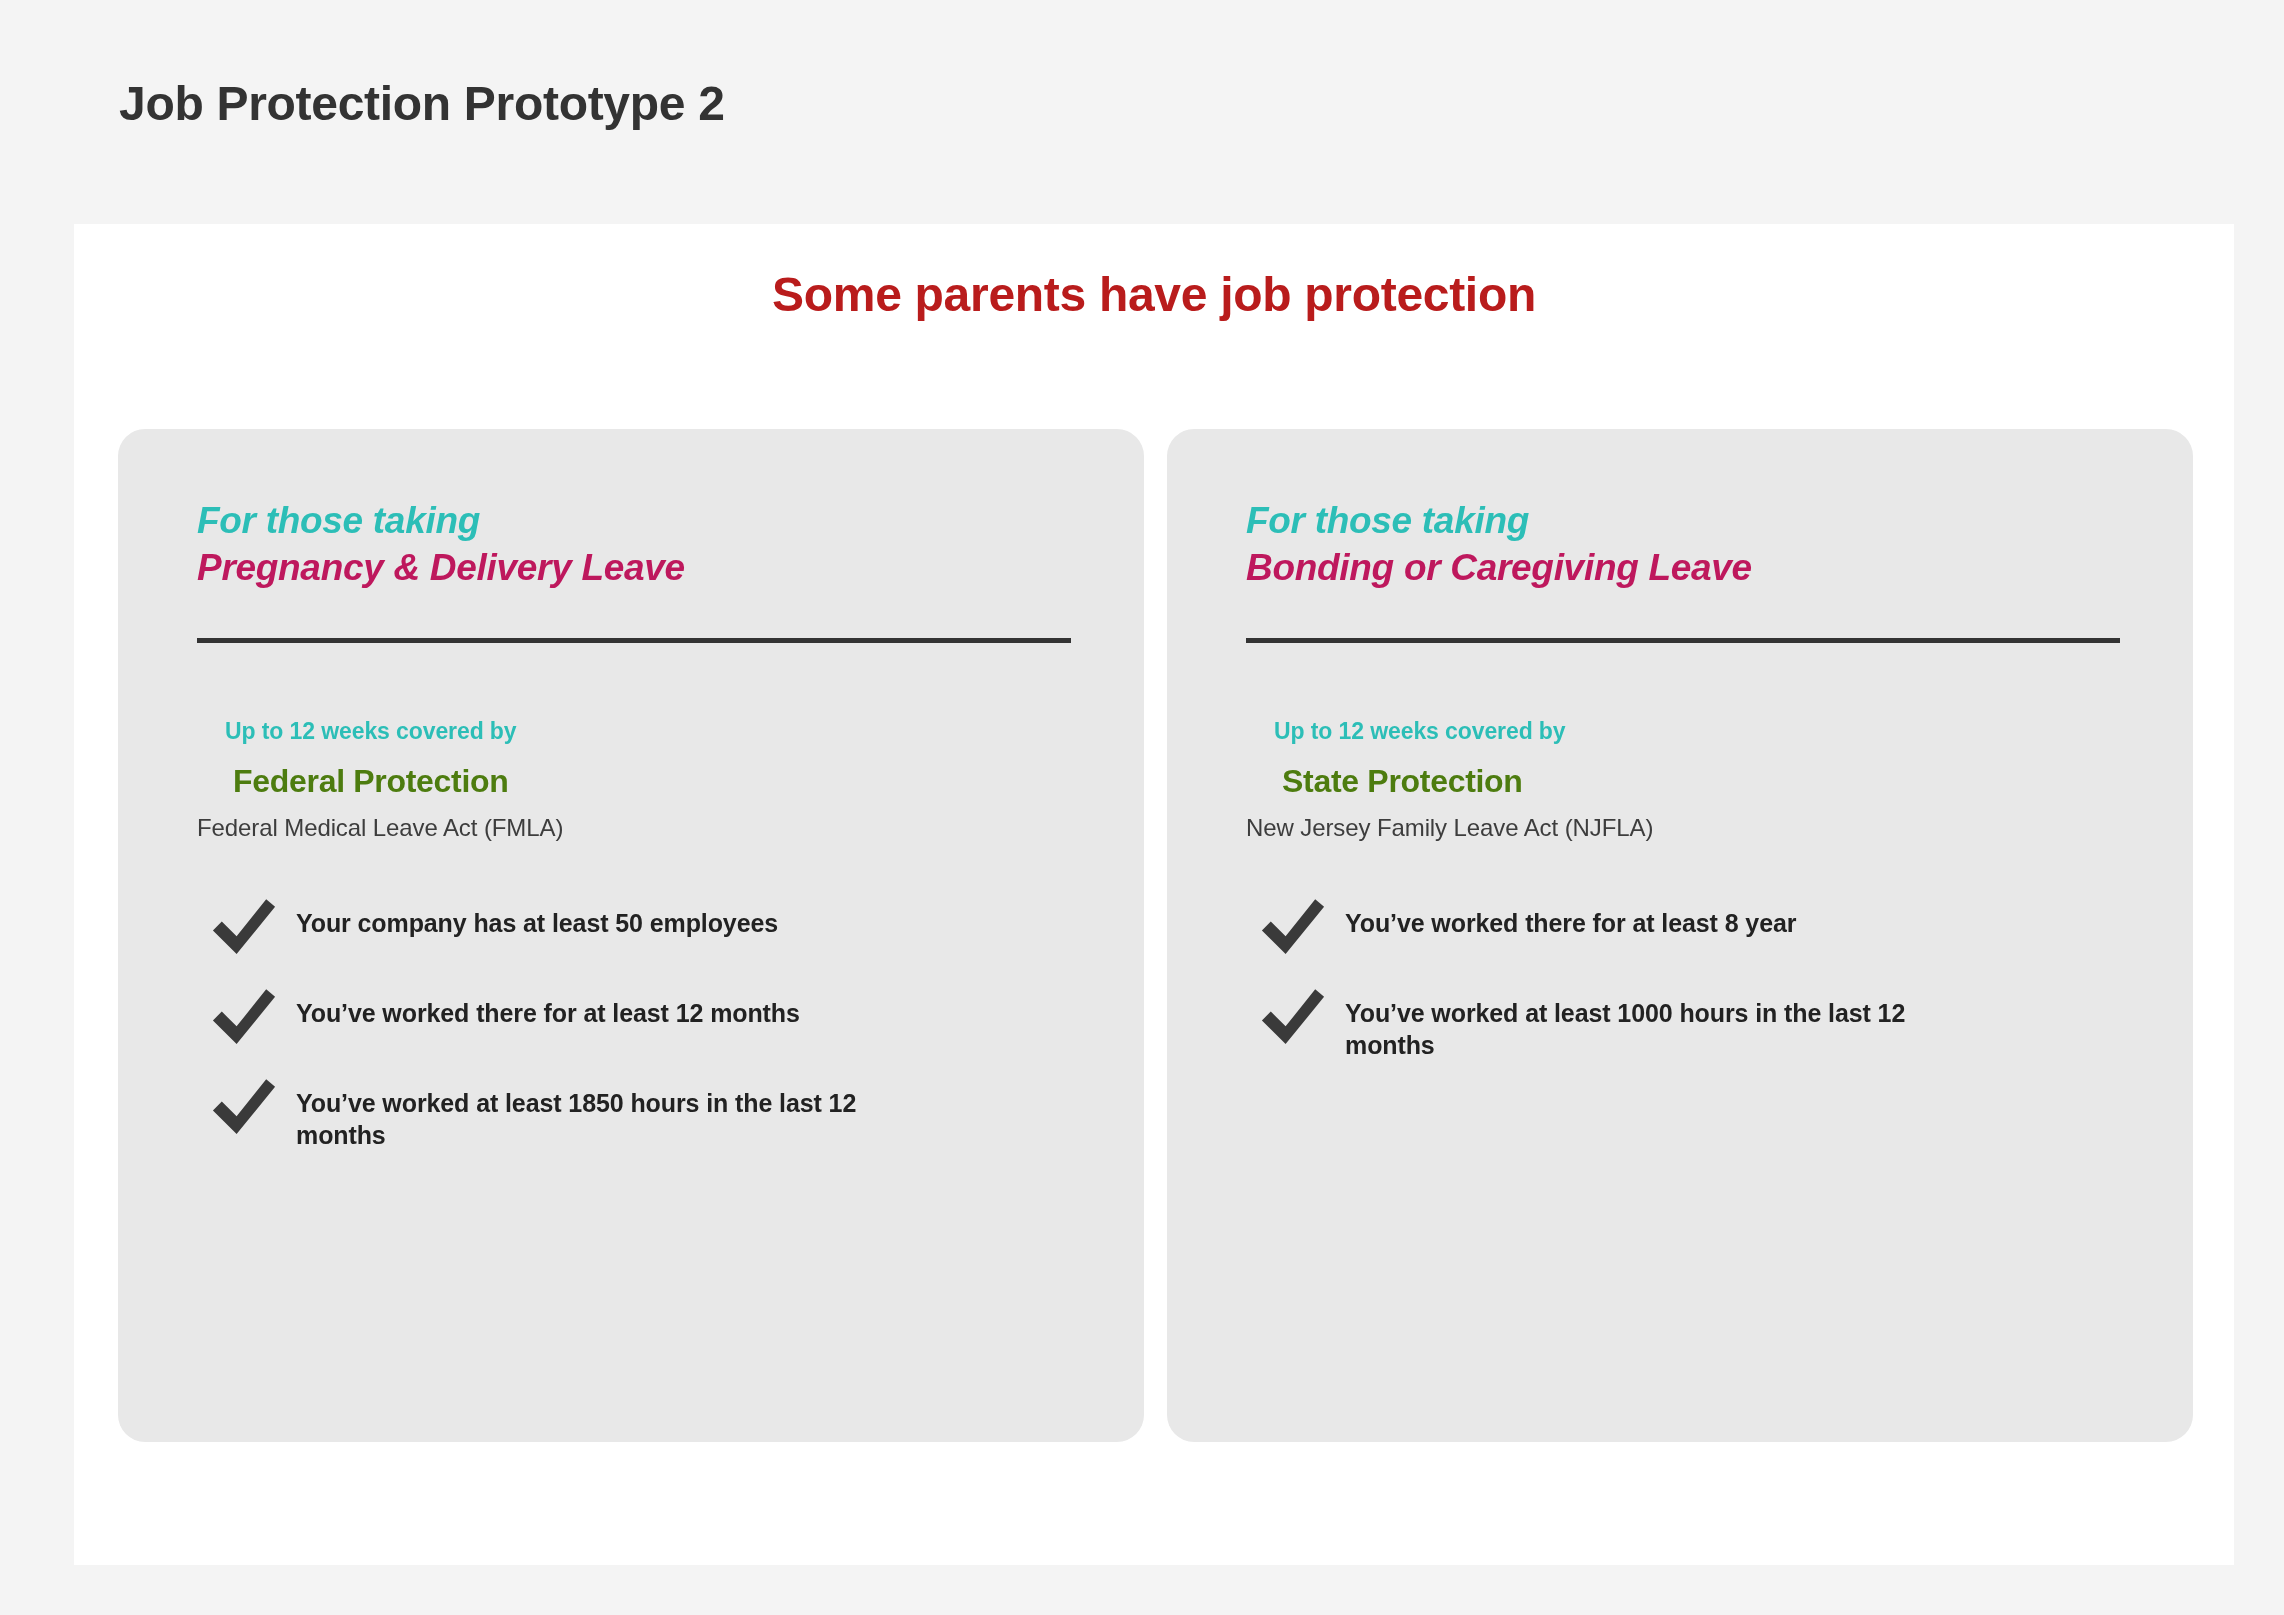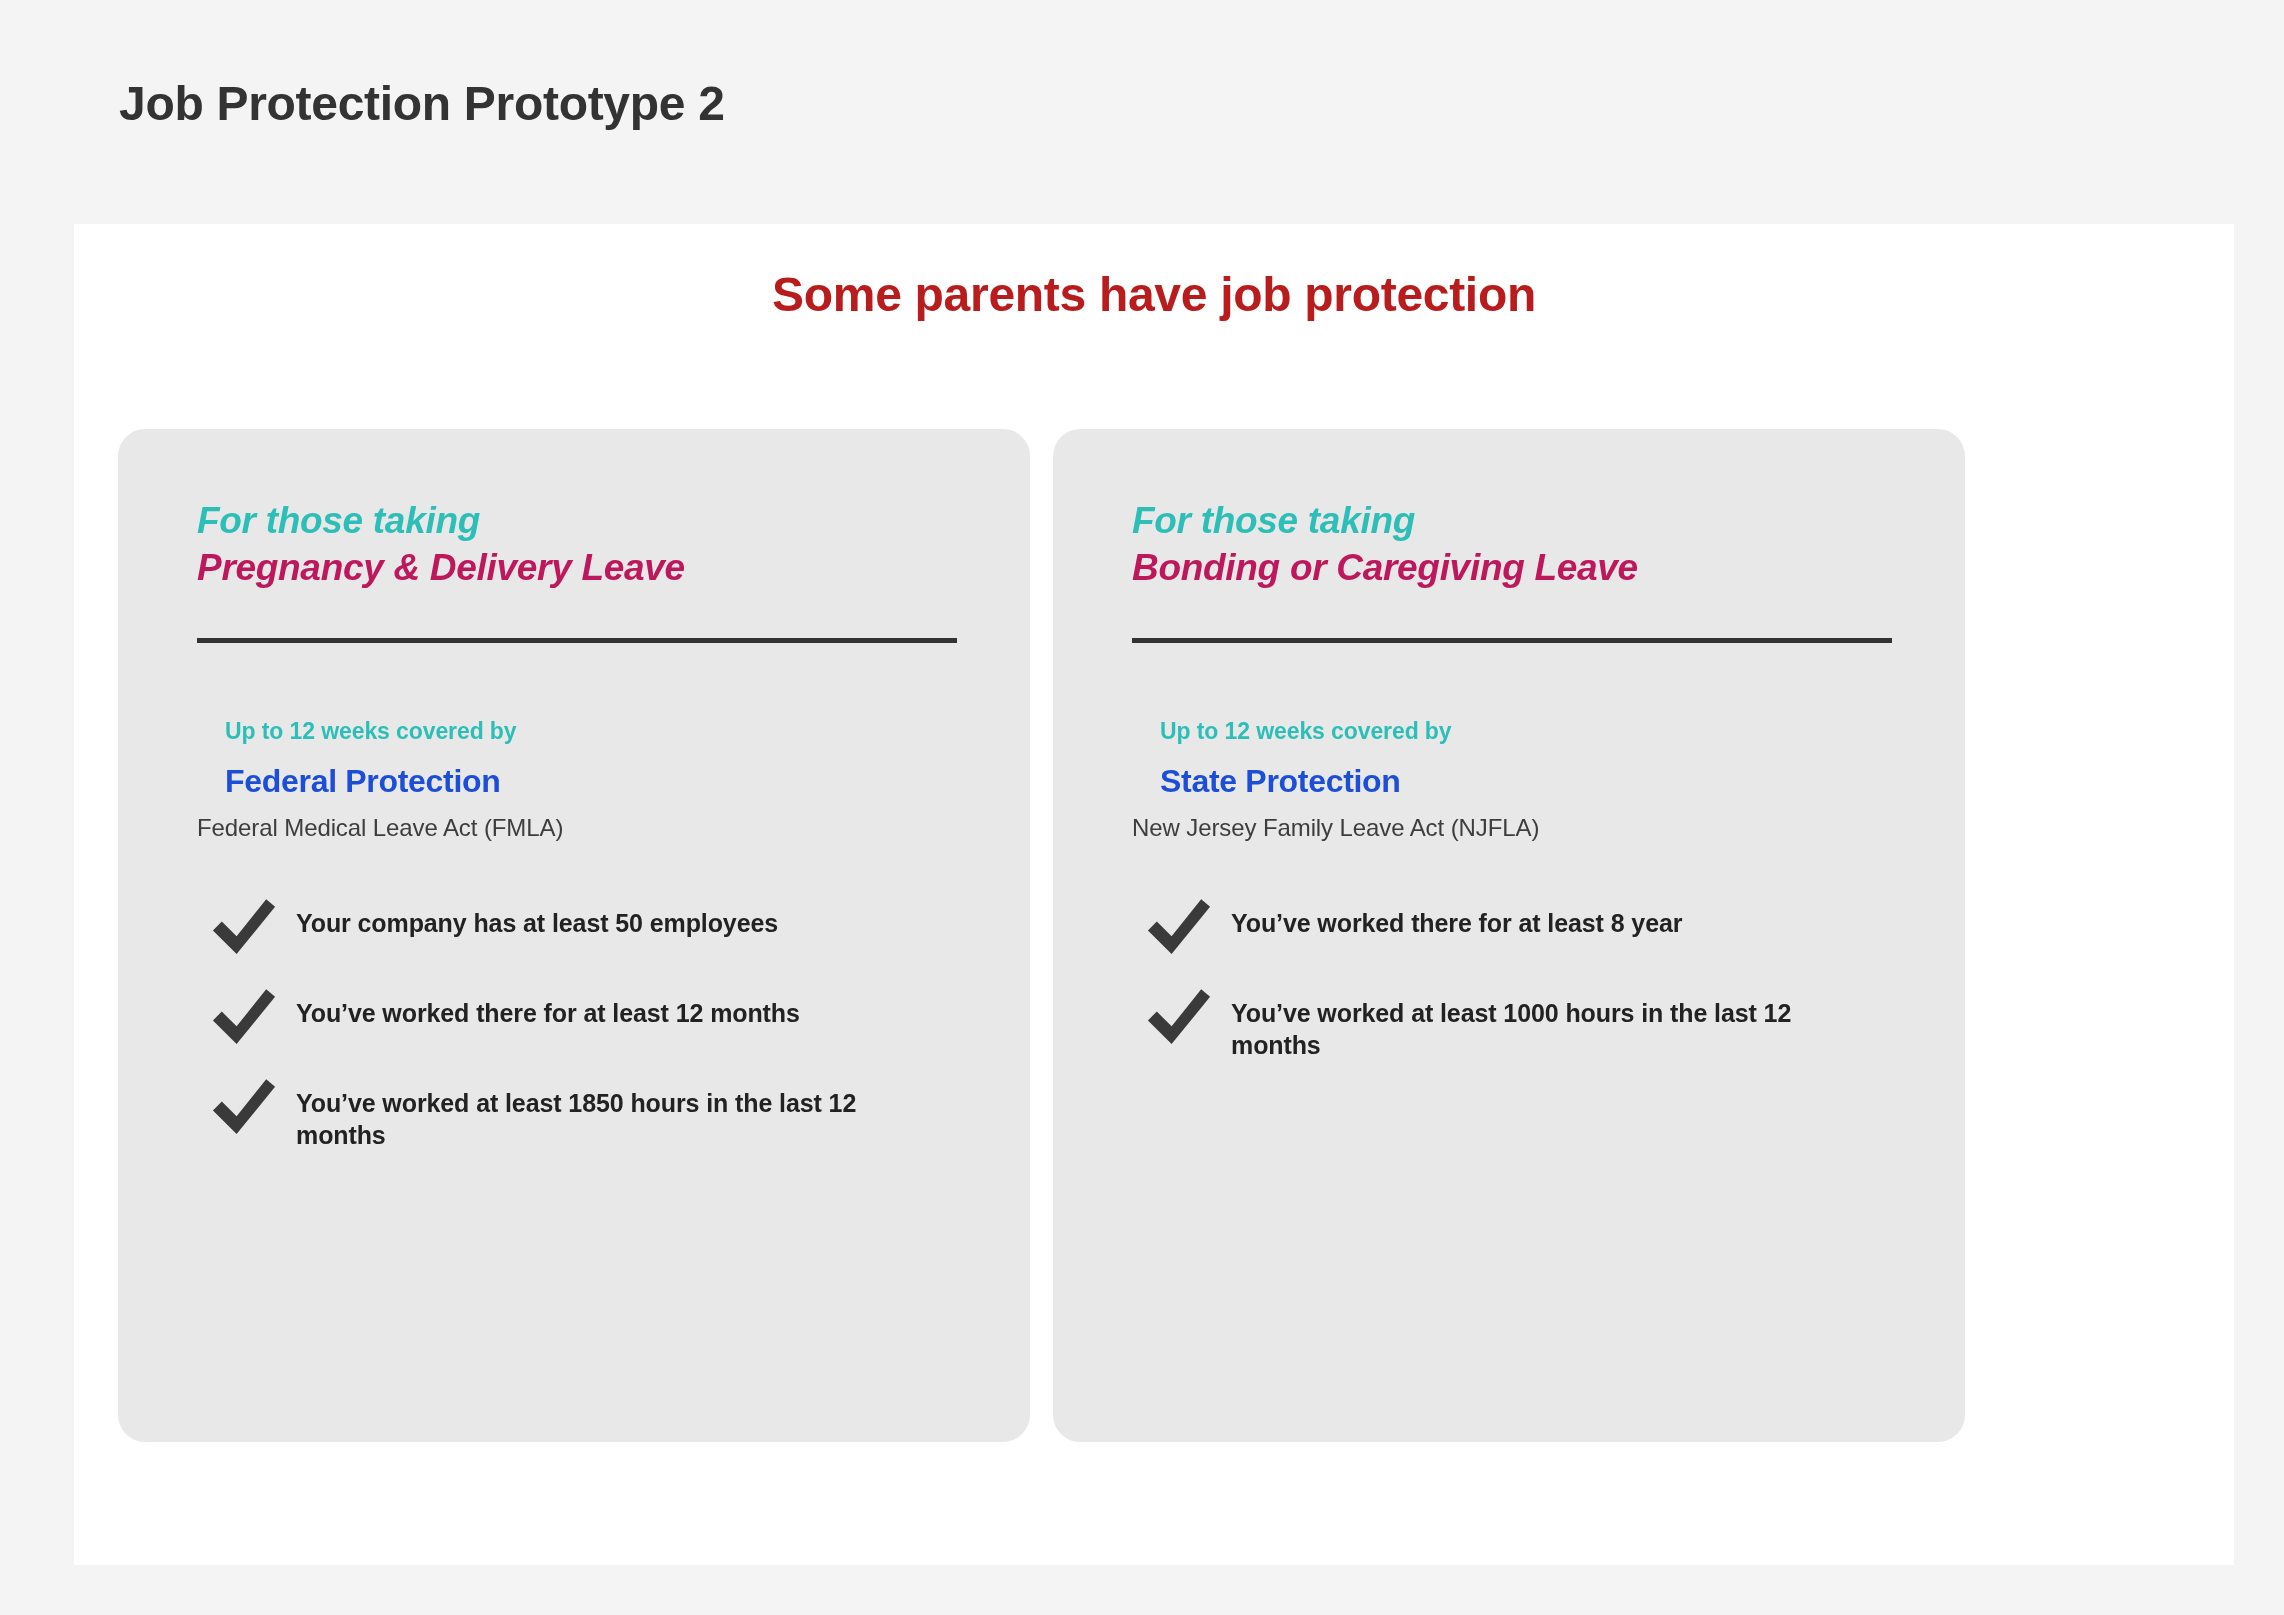--- a/index.html
+++ b/index.html
@@ -53,21 +53,21 @@
     font-weight: bold;
     color: #b91c1c;
     letter-spacing: -0.3px;
   }
 
   
   .cards {
     position: absolute;
     left: 44px;
     top: 205px;
-    width: 1847px;
+    width: 2075px;
     display: flex;
     gap: 23px;
   }
 
   .card {
     background: #e8e8e8;
     border-radius: 27px;
     width: 1027px;
     min-height: 1013px;
     box-sizing: border-box;
@@ -104,24 +104,24 @@
     margin-top: 75px;
     font-size: 23px;
     font-weight: bold;
     color: #2cbeb7;
     margin-left: 28px;
     letter-spacing: -0.1px;
   }
 
   .protection-name {
     margin-top: 18px;
-    margin-left: 28px;
+    margin-left: 36px;
     font-size: 32px;
     font-weight: bold;
-    color: #1d4ed8;
+    color: #4d7c0f;
     letter-spacing: -0.3px;
   }
 
   .protection-act {
     margin-top: 14px;
     font-size: 24px;
     font-weight: normal;
     color: #3d3d3d;
     letter-spacing: -0.1px;
   }

